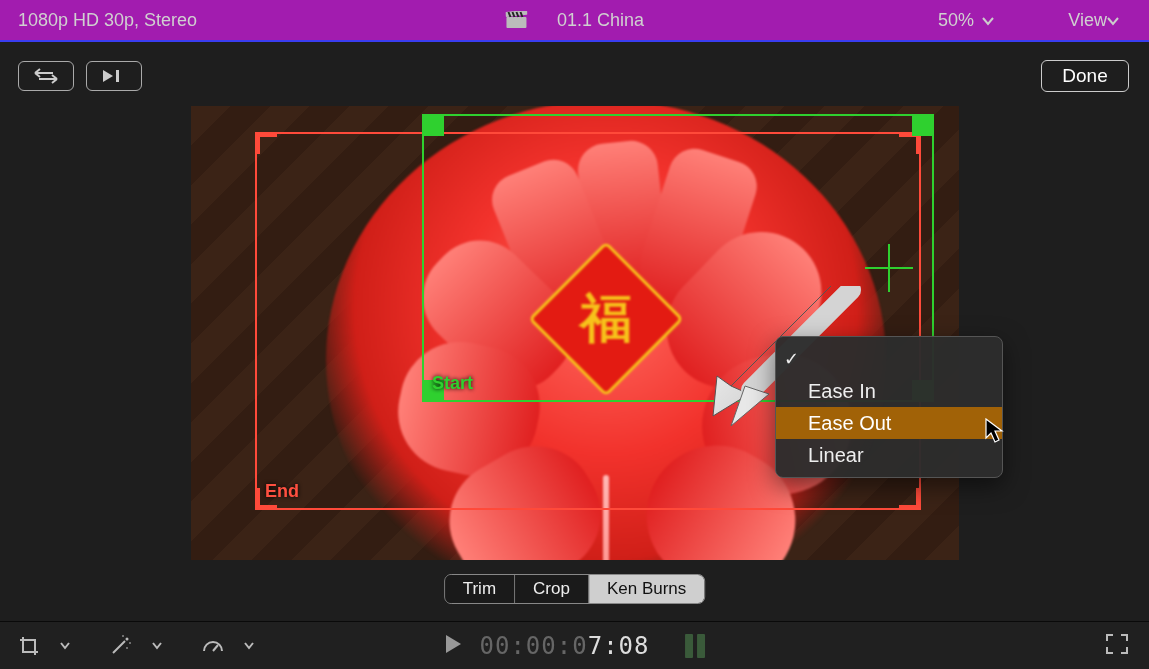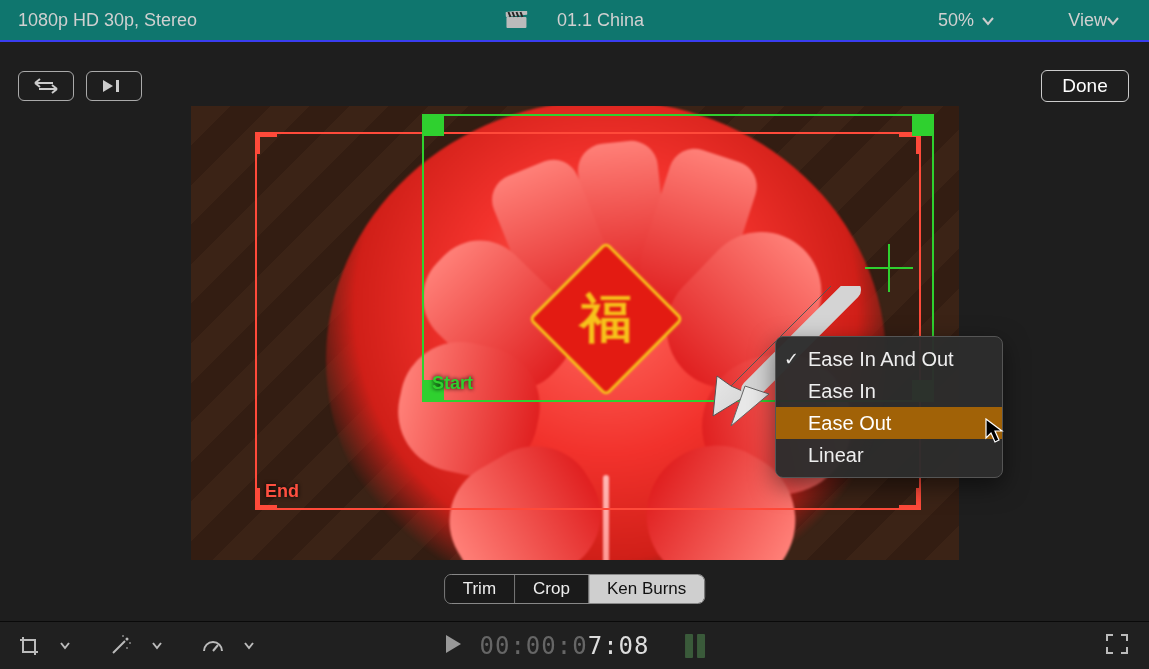--- a/index.html
+++ b/index.html
@@ -7,35 +7,35 @@
     width: 1149px; height: 669px;
     background: #1e1e1e;
     font-family: -apple-system, "Helvetica Neue", Arial, sans-serif;
     color: #ccc;
     overflow: hidden;
     position: relative;
   }
   
   .topbar {
     position: absolute; left: 0; top: 0; width: 100%; height: 42px;
-    background: #0f766e;
+    background: #a21caf;
     border-bottom: 2px solid #3a3df0;
     display: flex; align-items: center;
     font-size: 18px;
     color: #d0d0d0;
   }
   .format-label { position: absolute; left: 18px; }
   .clip-label { position: absolute; left: 50%; transform: translateX(-50%); display:flex; align-items:center; gap:30px;}
   .clapper { width:22px; height:18px; display:inline-block; }
   .zoom { position: absolute; right: 155px; display:flex; align-items:center; gap:8px;}
   .view { position: absolute; right: 30px; display:flex; align-items:center; }
   .chev { display:inline-block; }
   
   .toolrow {
-    position: absolute; left: 0; top: 66px; width: 100%; height: 40px;
+    position: absolute; left: 0; top: 56px; width: 100%; height: 40px;
     display: flex; align-items: center;
   }
   .pillbtn {
     border: 1.5px solid #aaa; border-radius: 6px;
     height: 30px; display:flex; align-items:center; justify-content:center;
     background: transparent; color:#ccc;
   }
   .swap-btn { width:56px; margin-left:18px;}
   .playframe-btn { width:56px; margin-left:12px;}
   .done-btn {
@@ -238,21 +238,20 @@
     <path d="M180 0 L70 110 L88 118 L52 140 L56 100 L70 110 Z" transform="translate(-30,-10)" fill="url(#ag)" stroke="#555" stroke-width="1"></path>
     <path d="M160 4 L60 104" stroke="#eee" stroke-width="20" stroke-linecap="round"></path>
     <path d="M160 4 L60 104" stroke="#888" stroke-width="20" stroke-linecap="round" opacity=".25"></path>
     <polygon points="40,140 78,108 54,100" fill="#e8e8e8" stroke="#666"></polygon>
   </svg>
 </div>
 
 <div class="ctx">
   <div class="ctx-item">
     <span class="ctx-check">✓</span>
-    <span>Ease In And Out</span>
   </div>
   <div class="ctx-item">
     <span>Ease In</span>
   </div>
   <div class="ctx-item sel">
     <span>Ease Out</span>
   </div>
   <div class="ctx-item">
     <span>Linear</span>
   </div>

